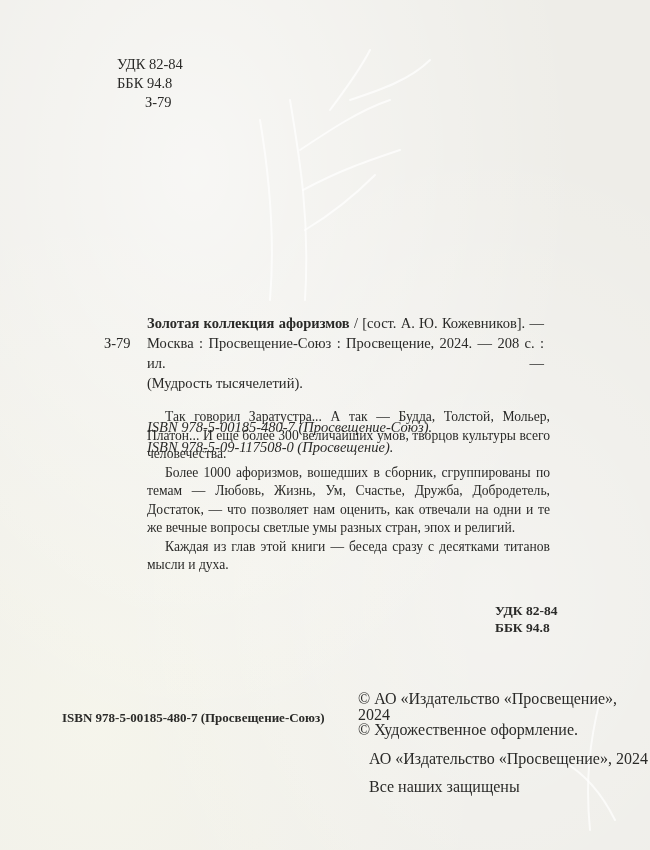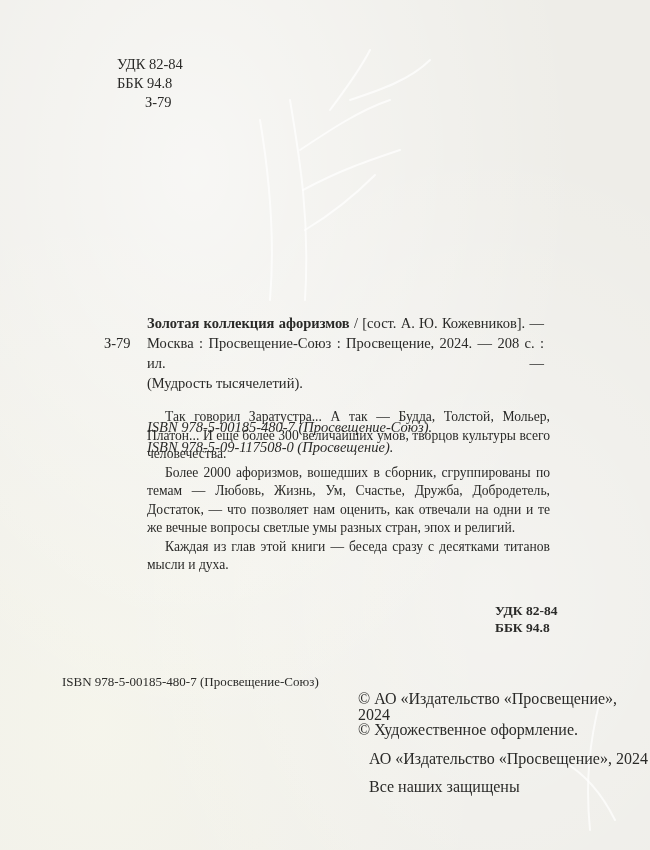--- a/index.html
+++ b/index.html
@@ -25,21 +25,21 @@
     .biblio { left: 104px; top: 313px; width: 440px; font-size: 14.5px; line-height: 20px; }
     .biblio .row { display: flex; justify-content: space-between; }
     .biblio .marg { width: 43px; flex: none; }
     .biblio .txt { flex: 1; text-align: justify; text-align-last: justify; }
     .biblio .txt.left { text-align-last: left; }
     .biblio b { font-weight: 700; }
     .isbn-block { margin-top: 24px; font-style: italic; }
     .annot { left: 147px; top: 408px; width: 403px; font-size: 13.6px; line-height: 18.5px; }
     .annot p { margin: 0; text-indent: 18px; text-align: justify; }
     .codes-right { left: 495px; top: 602px; font-size: 13.5px; line-height: 17px; font-weight: 700; }
-    .isbn-bottom { left: 62px; top: 674px; font-size: 13px; line-height: 16px; font-weight: 400; }
+    .isbn-bottom { left: 62px; top: 710px; font-size: 13px; line-height: 16px; font-weight: 700; }
     .copyright { left: 358px; top: 691px; font-size: 16px; line-height: 15.5px; }
     .copyright .ind { padding-left: 11px; margin-top: 13px; }
   </style>
 </head>
 <body>
 
 <div class="page">
   <svg class="leaf" viewBox="0 0 650 850">
     <g fill="none" stroke="#ffffff" stroke-opacity="0.7" stroke-width="2" stroke-linecap="round">
       <path d="M290 100 C300 160 310 220 305 300"></path>
@@ -80,21 +80,21 @@
       </div>
       <div class="row">
         <span class="marg"></span>
         <span class="txt left">ISBN 978-5-09-117508-0 (Просвещение).</span>
       </div>
     </div>
   </div>
 
   <div class="abs annot">
     <p>Так говорил Заратустра... А так — Будда, Толстой, Мольер, Платон... И еще более 300 величайших умов, творцов культуры всего человечества.</p>
-    <p>Более 2000 афоризмов, вошедших в сборник, сгруппированы по темам — Любовь, Жизнь, Ум, Счастье, Дружба, Добродетель, Достаток, — что позволяет нам оценить, как отвечали на одни и те же вечные вопросы светлые умы разных стран, эпох и религий.</p>
+    <p>Более 1000 афоризмов, вошедших в сборник, сгруппированы по темам — Любовь, Жизнь, Ум, Счастье, Дружба, Добродетель, Достаток, — что позволяет нам оценить, как отвечали на одни и те же вечные вопросы светлые умы разных стран, эпох и религий.</p>
     <p>Каждая из глав этой книги — беседа сразу с десятками титанов мысли и духа.</p>
   </div>
 
   <div class="abs codes-right">
     <div>УДК 82-84</div>
     <div>ББК 94.8</div>
   </div>
 
   <div class="abs isbn-bottom">
     <div>ISBN 978-5-00185-480-7 (Просвещение-Союз)</div>

